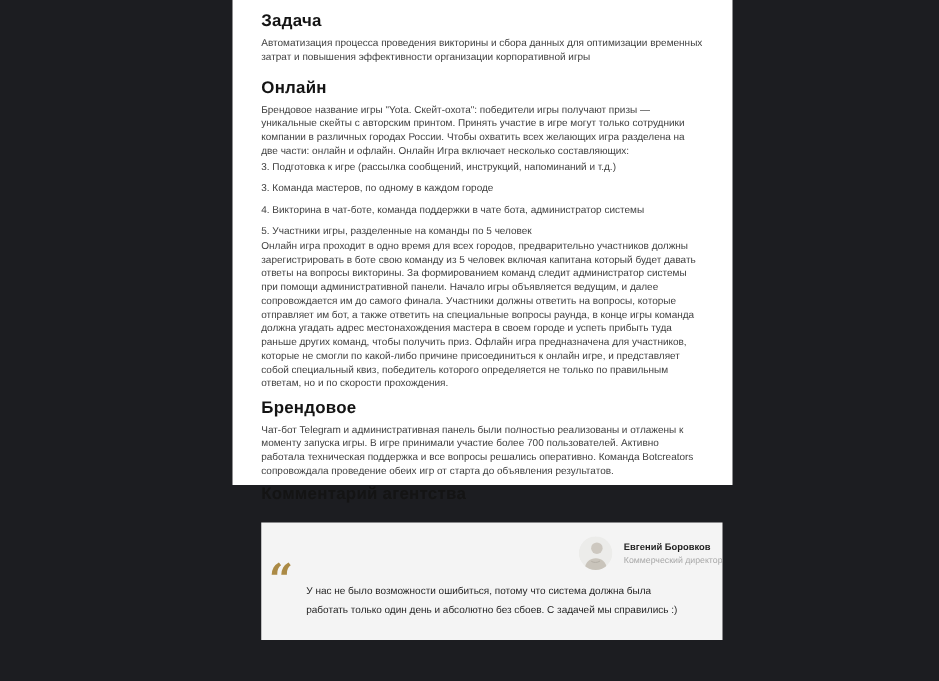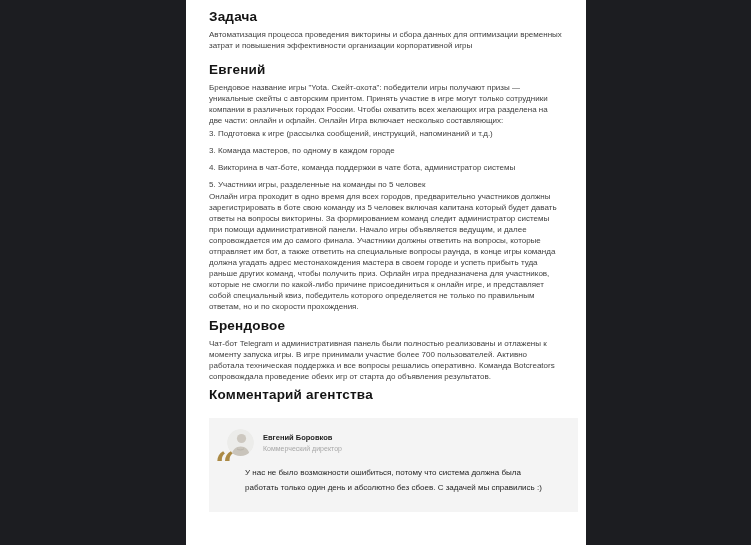--- a/index.html
+++ b/index.html
@@ -13,21 +13,21 @@
   }
   *{box-sizing:border-box;}
   html,body{margin:0;padding:0;}
   body{
     width:751px;height:545px;overflow:hidden;
     background:var(--frame);
     font-family:"Liberation Sans",sans-serif;
   }
   .frame{position:relative;width:751px;height:545px;background:var(--frame);}
   .content{
-    position:absolute;left:186px;top:0;width:400px;height:545px;
+    position:absolute;left:186px;top:0;width:400px;height:388px;
     background:var(--content_bg);
     padding:9px 24px 0 23px;
     color:var(--body_text);
   }
   h2{
     margin:0;font-size:13.5px;line-height:15px;font-weight:700;
     color:var(--heading_text);letter-spacing:.2px;
   }
   .h-solution{margin-top:11px;}
   .h-result{margin-top:6px;}
@@ -39,21 +39,21 @@
   .step{margin:0 0 6px;font-size:8px;line-height:11px;color:var(--body_text);}
   .step:last-child{margin-bottom:1px;}
   .details{margin-top:0;}
   .quote-card{
     position:relative;
     margin:16px -16px 0 0;
     background:var(--card_bg);
     min-height:94px;
     padding:11px 0 12px 18px;
   }
-  .author{display:flex;gap:9px;}
+  .author{display:flex;gap:9px;justify-content:flex-end;}
   .avatar{
     width:27px;height:27px;border-radius:50%;overflow:hidden;flex:0 0 27px;
   }
   .author-meta{padding-top:5px;}
   .author-name{font-size:7.5px;line-height:8px;font-weight:700;color:#1f1f1f;}
   .author-role{margin-top:3px;font-size:7px;line-height:8px;color:var(--role_text);}
   .quote-wrap{
     position:relative;
     margin-top:9px;
     padding:0 28px 0 18px;
@@ -74,21 +74,21 @@
 
 <div class="frame">
   <main class="content">
 
     <section>
       <h2>Задача</h2>
       <p class="body">Автоматизация процесса проведения викторины и сбора данных для оптимизации временных затрат и повышения эффективности организации корпоративной игры</p>
     </section>
 
     <section>
-      <h2 class="h-solution">Евгений</h2>
+      <h2 class="h-solution">Онлайн</h2>
       <p class="body">Брендовое название игры "Yota. Скейт-охота": победители игры получают призы — уникальные скейты с авторским принтом. Принять участие в игре могут только сотрудники компании в различных городах России. Чтобы охватить всех желающих игра разделена на две части: онлайн и офлайн. Онлайн Игра включает несколько составляющих:</p>
       <div class="steps">
         <p class="step">3. Подготовка к игре (рассылка сообщений, инструкций, напоминаний и т.д.)</p>
         <p class="step">3. Команда мастеров, по одному в каждом городе</p>
         <p class="step">4. Викторина в чат-боте, команда поддержки в чате бота, администратор системы</p>
         <p class="step">5. Участники игры, разделенные на команды по 5 человек</p>
       </div>
       <p class="body details">Онлайн игра проходит в одно время для всех городов, предварительно участников должны зарегистрировать в боте свою команду из 5 человек включая капитана который будет давать ответы на вопросы викторины. За формированием команд следит администратор системы при помощи административной панели. Начало игры объявляется ведущим, и далее сопровождается им до самого финала. Участники должны ответить на вопросы, которые отправляет им бот, а также ответить на специальные вопросы раунда, в конце игры команда должна угадать адрес местонахождения мастера в своем городе и успеть прибыть туда раньше других команд, чтобы получить приз. Офлайн игра предназначена для участников, которые не смогли по какой-либо причине присоединиться к онлайн игре, и представляет собой специальный квиз, победитель которого определяется не только по правильным ответам, но и по скорости прохождения.</p>
     </section>
 

